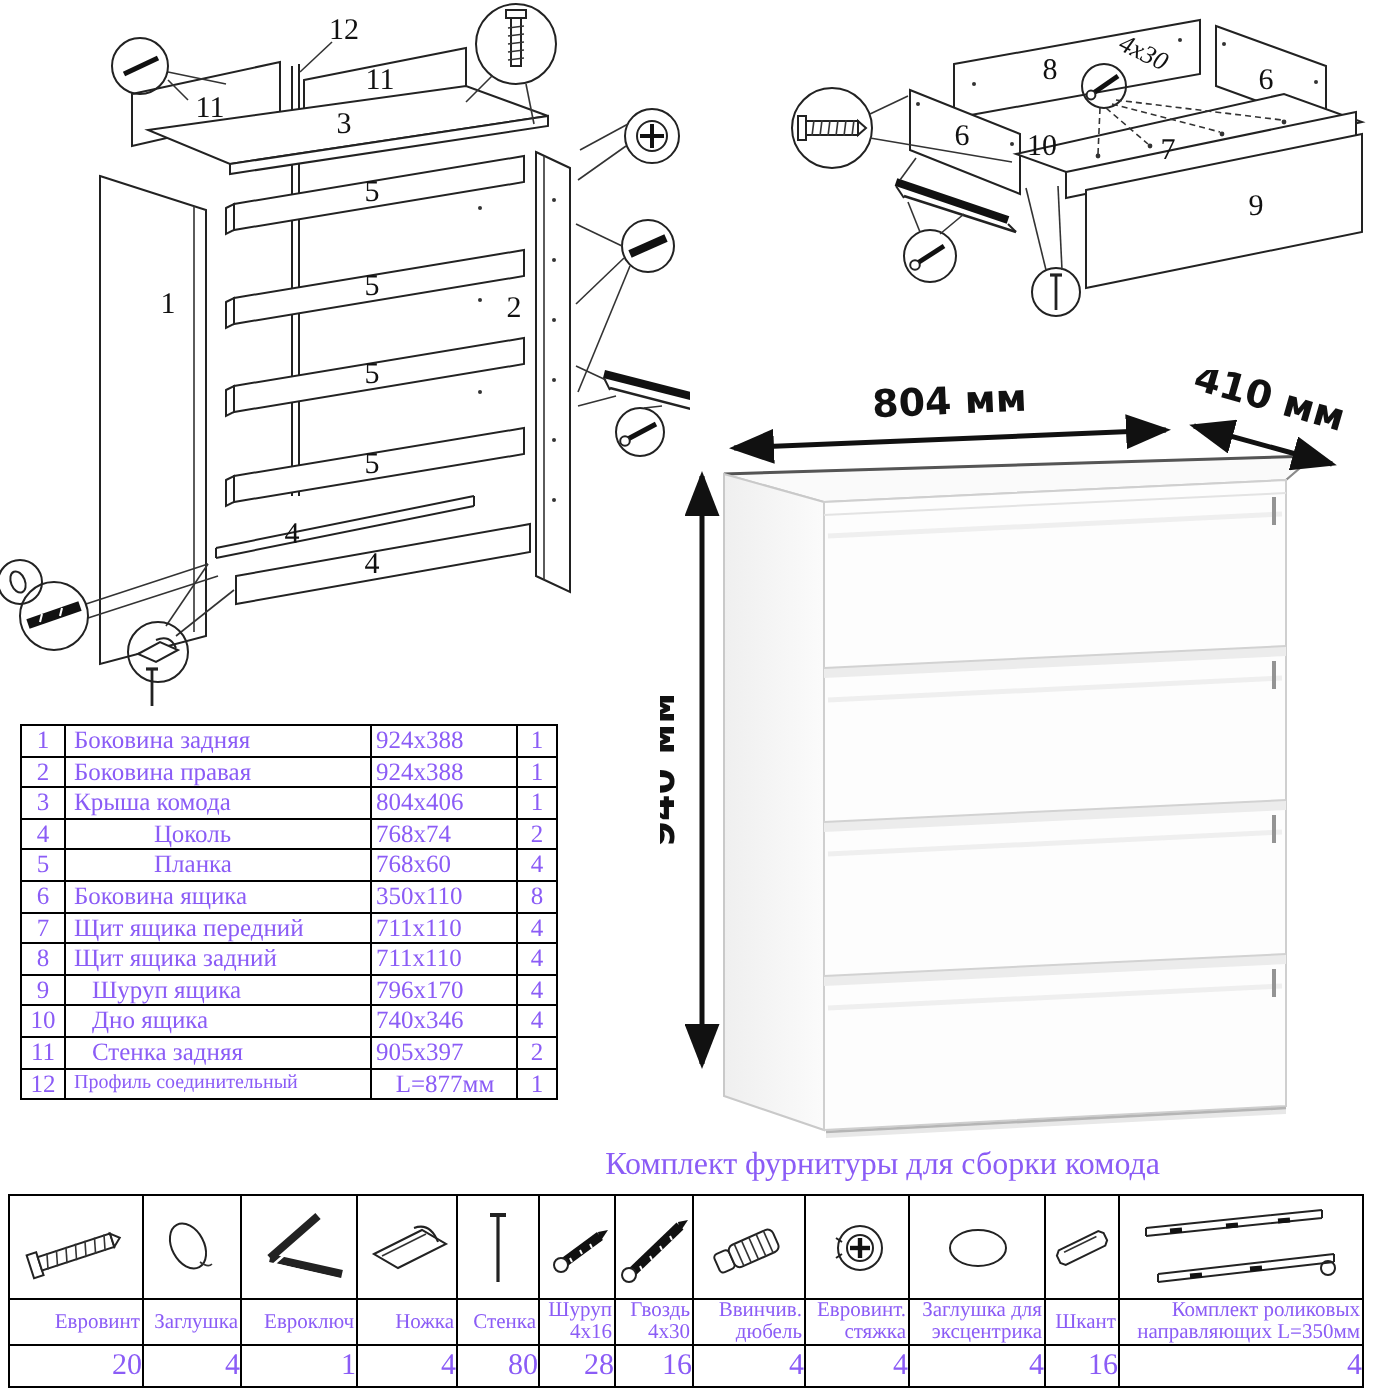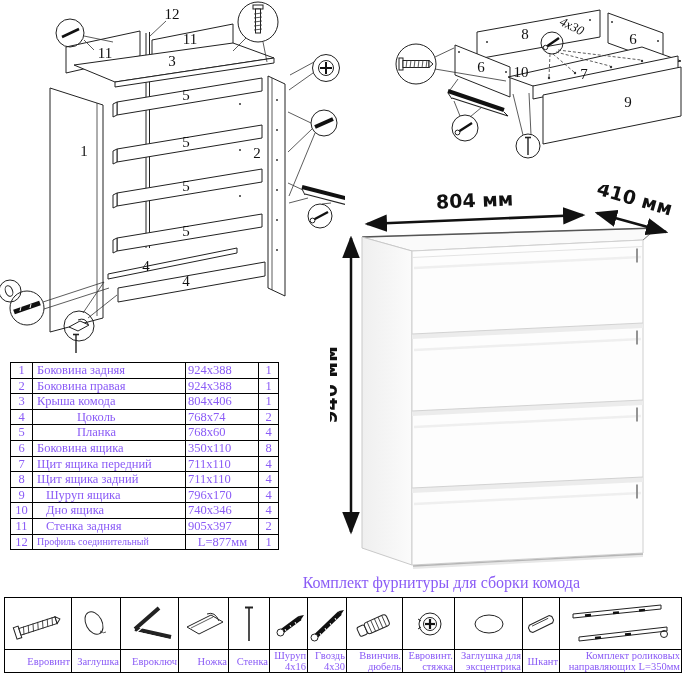--- a/index.html
+++ b/index.html
@@ -551,16 +551,30 @@
         <td>Ножка</td>
         <td>Стенка</td>
         <td>Шуруп 4x16</td>
         <td>Гвоздь 4x30</td>
         <td>Ввинчив. дюбель</td>
         <td>Евровинт. стяжка</td>
         <td>Заглушка для эксцентрика</td>
         <td>Шкант</td>
         <td>Комплект роликовых направляющих L=350мм</td>
       </tr>
+      <tr class="qty-row">
+        <td>20</td>
+        <td>4</td>
+        <td>1</td>
+        <td>4</td>
+        <td>80</td>
+        <td>28</td>
+        <td>16</td>
+        <td>4</td>
+        <td>4</td>
+        <td>4</td>
+        <td>16</td>
+        <td>4</td>
+      </tr>
     </tbody>
   </table>
 
 </div>
 
 </body></html>

